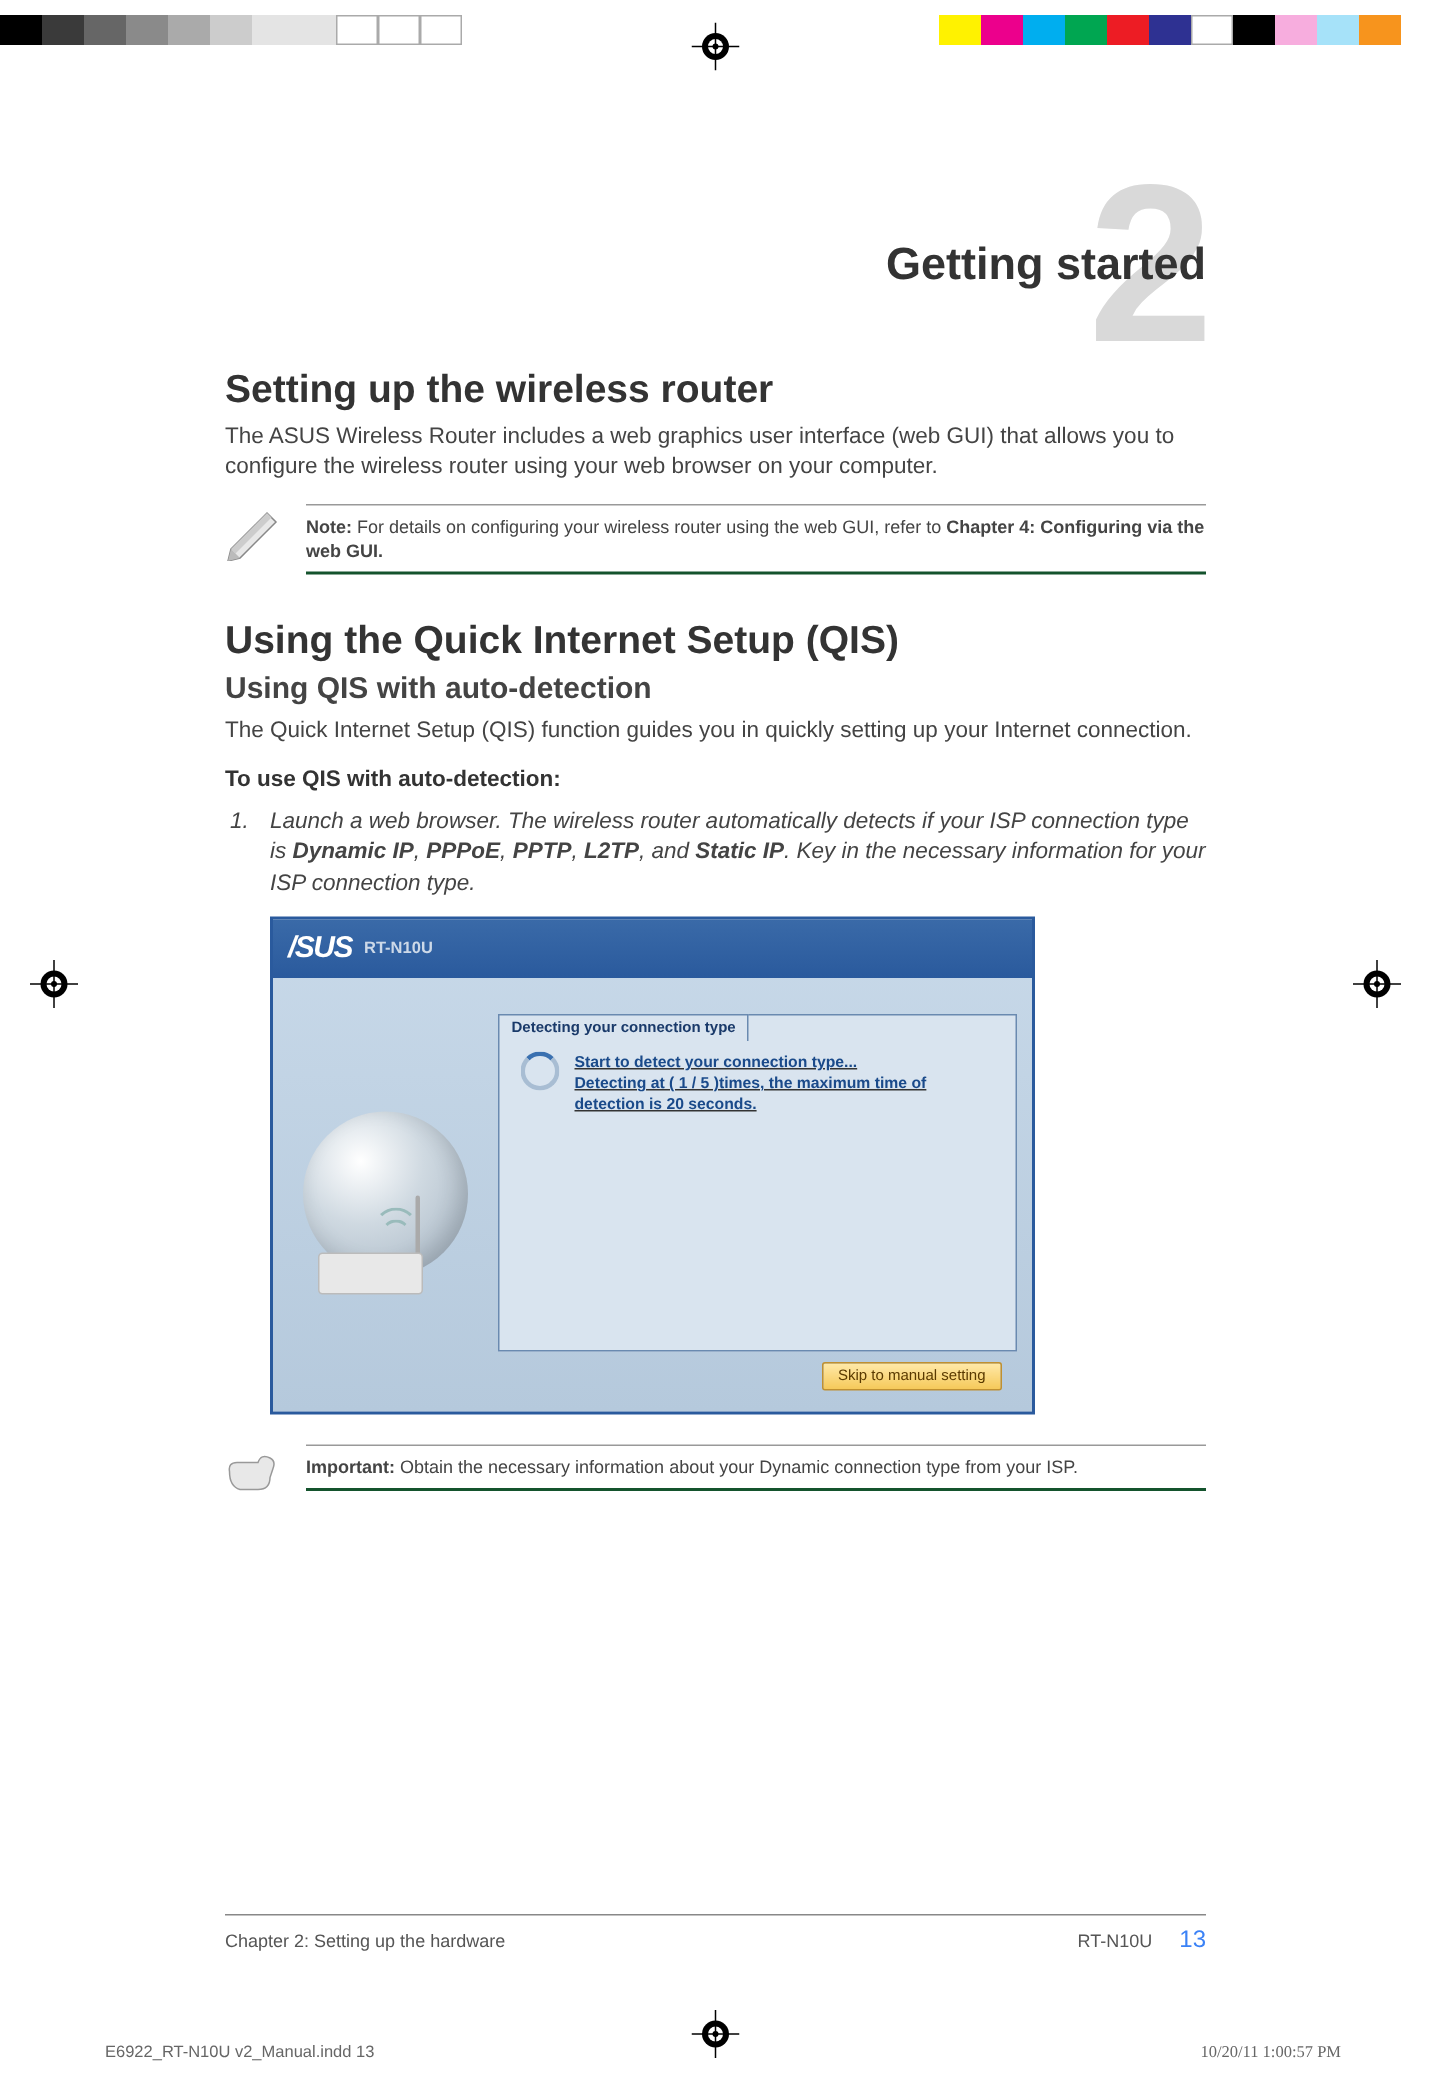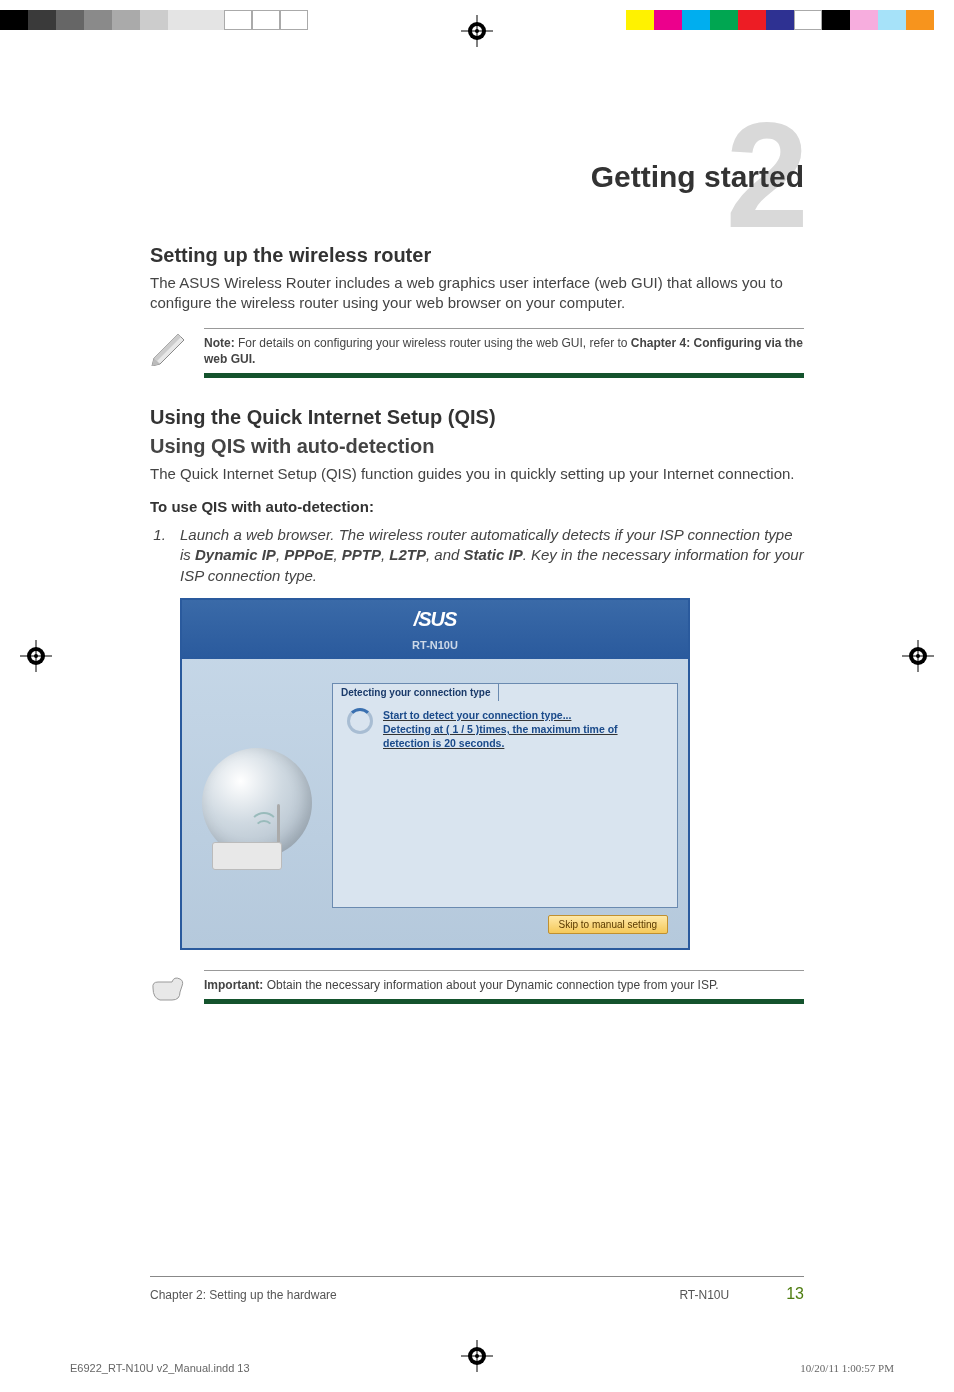--- a/index.html
+++ b/index.html
@@ -50,44 +50,44 @@
       left: 70px;
       width: 814px;
       height: 1280px;
       padding: 70px 80px 40px 80px;
     }
 
     .chapter-head { position: relative; text-align: right; margin-bottom: 50px; margin-top: 20px; }
     .chapter-num { position:absolute; right:-5px; top:-60px; font-size: 150px; font-weight: bold; color: #d9d9d9; line-height: 1; z-index:0; }
     .chapter-title { position: relative; font-size: 30px; font-weight: bold; color:#333; z-index:1; margin-top:35px; }
 
-    h1.section { font-size: 20px; font-weight: bold; color:#333; margin-bottom: 6px; }
+    h1.section { font-size: 26px; font-weight: bold; color:#333; margin-bottom: 6px; }
     h2.subsection { font-size: 20px; font-weight: bold; color:#444; margin-bottom: 6px; margin-top: 4px; }
     p.body { font-size: 15px; line-height: 1.35; color:#444; margin-bottom: 14px; }
     p.bold-lead { font-weight: bold; font-size: 15px; color:#333; margin-top: 14px; margin-bottom:10px; }
 
     .note-box { display:flex; align-items:flex-start; gap:14px; margin: 14px 0 28px 0; }
     .note-icon { width:40px; height:38px; flex-shrink:0; }
-    .note-text-wrap { flex:1; border-top:1px solid #999; border-bottom:5px solid #14532d; padding:6px 0; }
+    .note-text-wrap { flex:1; border-top:1px solid #999; border-bottom:2px solid #14532d; padding:6px 0; }
     .note-text { font-size: 12px; color:#444; line-height:1.35; }
     .note-text b { font-weight:bold; }
 
     ol.steps { list-style: decimal; margin-left: 20px; font-size:15px; color:#444; }
     ol.steps li { padding-left: 10px; line-height:1.35; margin-bottom: 12px; font-style: italic; }
 
     
     .screenshot {
       width: 510px;
       margin: 10px auto 20px 30px;
       border: 2px solid #2a5a9d;
       background: linear-gradient(#c8d9e9, #b5c9dc);
       position: relative;
       font-family: Tahoma, Arial, sans-serif;
     }
-    .ss-header { background: linear-gradient(#3a6aa8, #2a5a9d); color:#fff; padding:8px 10px; display:flex; align-items:center; gap:8px;flex-direction:column; }
+    .ss-header { background: linear-gradient(#3a6aa8, #2a5a9d); color:#fff; padding:8px 10px; display:flex; align-items:center; gap:8px; }
     .asus-logo { font-size:20px; font-weight:bold; letter-spacing:-1px; color:#fff; font-style:italic; font-family:"Arial Black",sans-serif; }
     .asus-logo::before { content:""; }
     .ss-model { color:#cdd9e8; font-size:11px; font-weight:bold; }
     .ss-body { display:flex; min-height: 280px; }
     .ss-side { width:150px; display:flex; align-items:center; justify-content:center; }
     .globe { width:110px; height:110px; border-radius:50%; background: radial-gradient(circle at 35% 30%, #fff, #cfd9e1 40%, #a0b0bf); position:relative; box-shadow: inset -5px -5px 15px rgba(0,0,0,0.15); }
     .router-mini { position:absolute; bottom:-12px; left:10px; width:70px; height:28px; background:#e8e8e8; border:1px solid #bbb; border-radius:3px; }
     .router-antenna { position:absolute; bottom:14px; left:75px; width:3px; height:40px; background:#aaa; border-radius:2px; }
     .wifi-waves { position:absolute; bottom:28px; left:62px; }
     .wifi-waves span { position:absolute; border:2px solid #8aa; border-color: #9bb transparent transparent transparent; border-radius:50%; }
@@ -98,21 +98,21 @@
     .ss-panel-tab { position:absolute; top:-1px; left:-1px; background:#d9e4ef; border:1px solid #6a8ab0; border-bottom:none; font-size:10px; font-weight:bold; color:#1a3a6a; padding:3px 8px; }
     .ss-panel-inner { padding:24px 14px 14px 14px; display:flex; gap:10px; align-items:flex-start;text-decoration:underline; }
     .spinner { width:26px; height:26px; border:3px solid #a8bdd3; border-top-color:#3a70b0; border-radius:50%; flex-shrink:0; }
     .detect-text { font-size:10.5px; color:#1a4a8a; font-weight:bold; line-height:1.35; }
     .ss-footer { text-align:right; padding:6px 10px; }
     .skip-btn { display:inline-block; background: linear-gradient(#ffe9a8, #f5c95a); border:1px solid #c09030; color:#5a3a00; font-size:10px; padding:3px 10px; border-radius:2px; }
 
     
     .page-footer { position:absolute; bottom:32px; left:80px; right:80px; border-top:1px solid #888; padding-top:8px; display:flex; font-size:12px; color:#555; align-items:baseline;justify-content:flex-end; }
     .page-footer .mid { margin-left:auto; margin-right:18px; }
-    .page-footer .pno { font-size:16px; color:#4d7c0f;margin-left:39px; }
+    .page-footer .pno { font-size:16px; color:#3b82f6; }
 
     
     .indd-foot { position:absolute; bottom:18px; left:70px; right:60px; display:flex; font-size:11px; color:#666; }
     .indd-foot .r { margin-left:auto;font-family:Liberation Serif, serif; }
   </style>
 </head>
 <body>
 
 <div class="color-bar-top">
   <div class="left">

